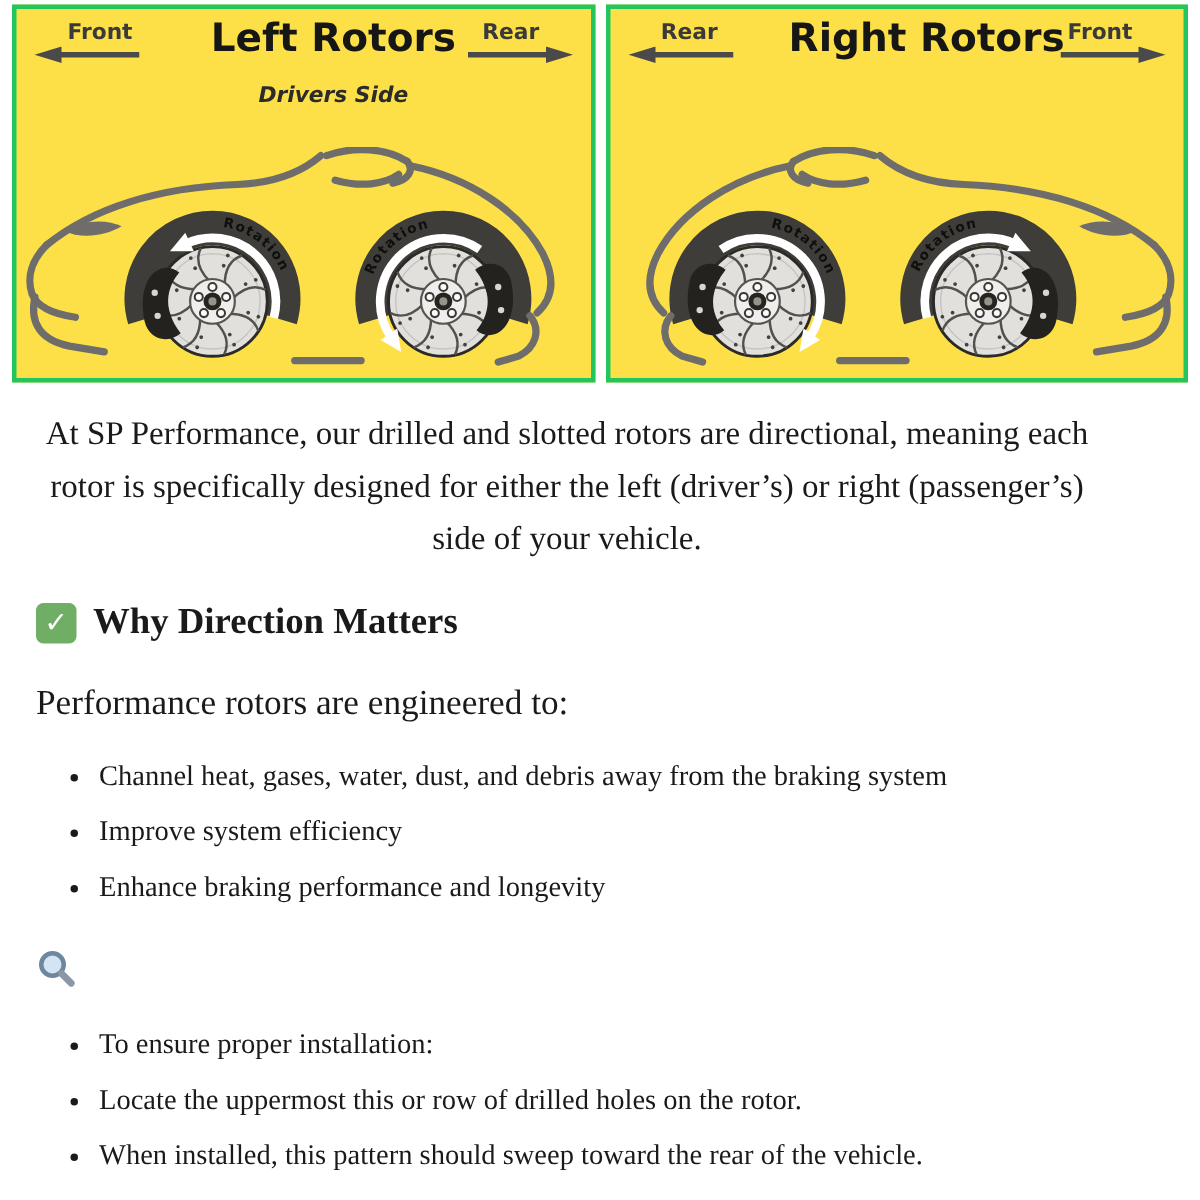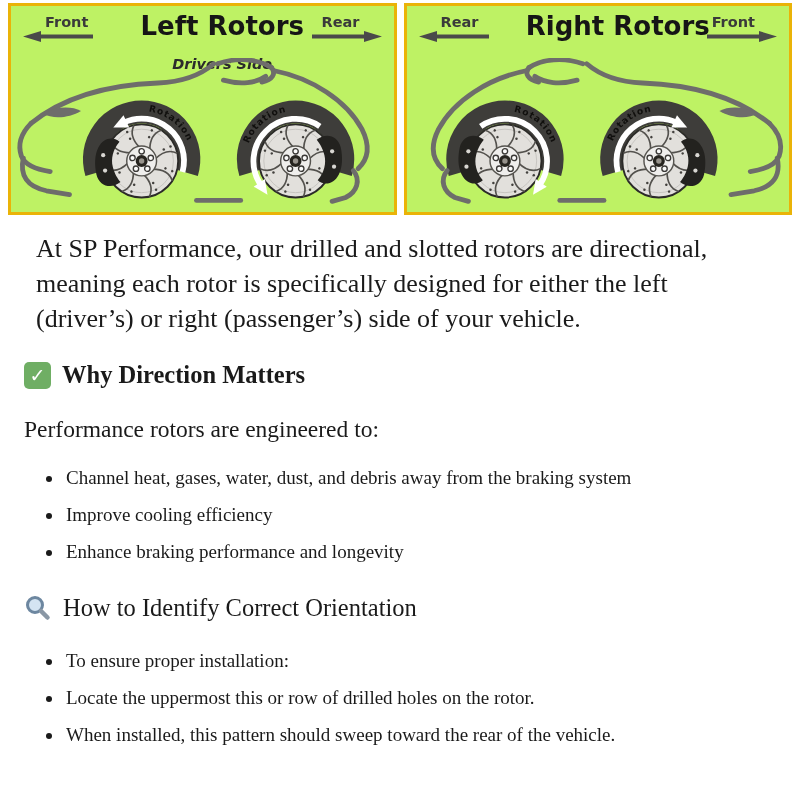--- a/index.html
+++ b/index.html
@@ -1,36 +1,36 @@
 <!DOCTYPE html>
 <html><head>
 <meta charset="utf-8">
 <style>
   html,body{margin:0;padding:0;width:800px;height:800px;overflow:hidden;background:#ffffff;}
   body{font-family:"Liberation Serif", serif;color:#1a1a1a;}
 
   
   .diagram{display:flex;gap:7px;padding:3px 8px 0 8px;}
-  .panel{flex:1;box-sizing:border-box;height:212px;border:3px solid #eab308;background:#bef264;position:relative;}
+  .panel{flex:1;box-sizing:border-box;height:252px;border:3px solid #22c55e;background:#fde047;position:relative;}
   .panel-head{position:relative;height:54px;}
   .panel-titlewrap{text-align:center;padding-top:7px;font-family:"DejaVu Sans", sans-serif;padding-left:40px;}
   .panel-title{font-size:26px;font-weight:bold;color:#161616;line-height:1.05;}
   .panel-subtitle{font-size:14.5px;font-weight:bold;font-style:italic;color:#2b2b2b;margin-top:16px;}
   .dir{position:absolute;top:9px;display:flex;flex-direction:column;width:max-content;font-family:"DejaVu Sans", sans-serif;}
   .dir-left{left:12px;}
   .dir-right{right:12px;}
   .dir .lbl{font-size:14.5px;font-weight:bold;color:#3a3a3a;line-height:1;}
   .dir-left .lbl{padding-left:22px;}
   .dir-right .lbl{padding-right:22px;}
   .dir svg{display:block;margin-top:1px;}
   .car-svg{position:absolute;left:0;bottom:2px;width:100%;height:152px;display:block;}
 
   
   .content{padding:0 24px;}
-  .intro{font-size:26px;line-height:35px;margin:16px 0 0 12px;max-width:708px;}
+  .intro{font-size:22px;line-height:35px;margin:16px 0 0 0;max-width:708px;text-align:center;}
   h2{font-size:24.5px;line-height:32px;margin:23px 0 0 0;display:flex;align-items:center;gap:11px;}
   h2.h-why{font-weight:bold;}
   h2.h-how{font-weight:normal;}
   .lead{font-size:23.5px;line-height:35px;margin:21px 0 0 0;}
   ul{margin:13px 0 0 0;padding-left:40px;}
   ul.second{margin-top:19px;}
   li{font-size:19px;line-height:35px;max-width:668px;margin:0 0 2px 0;padding-left:2px;}
   .check-icon{display:inline-flex;align-items:center;justify-content:center;width:27px;height:27px;border-radius:5px;background:#6fae64;color:#ffffff;font-family:"DejaVu Sans", sans-serif;font-size:19px;font-weight:bold;flex:0 0 auto;}
   .mag-icon{flex:0 0 auto;display:block;}
 </style>
@@ -171,30 +171,29 @@
 
   <h2 class="h-why">
     <span class="check-icon">✓</span>
     <span>Why Direction Matters</span>
   </h2>
 
   <p class="lead">Performance rotors are engineered to:</p>
 
   <ul>
     <li>Channel heat, gases, water, dust, and debris away from the braking system</li>
-    <li>Improve cooling efficiency</li>
+    <li>Improve system efficiency</li>
     <li>Enhance braking performance and longevity</li>
   </ul>
 
   <h2 class="h-how">
     <svg class="mag-icon" width="28" height="28" viewBox="0 0 28 28">
       <circle cx="11" cy="11" r="7.5" fill="#d4e4f2" stroke="#6d87a0" stroke-width="3"></circle>
       <line x1="17" y1="17" x2="23.5" y2="23.5" stroke="#8a97a5" stroke-width="4.5" stroke-linecap="round"></line>
     </svg>
-    <span>How to Identify Correct Orientation</span>
   </h2>
 
   <ul class="second">
     <li>To ensure proper installation:</li>
     <li>Locate the uppermost this or row of drilled holes on the rotor.</li>
     <li>When installed, this pattern should sweep toward the rear of the vehicle.</li>
   </ul>
 
 </main>
 

